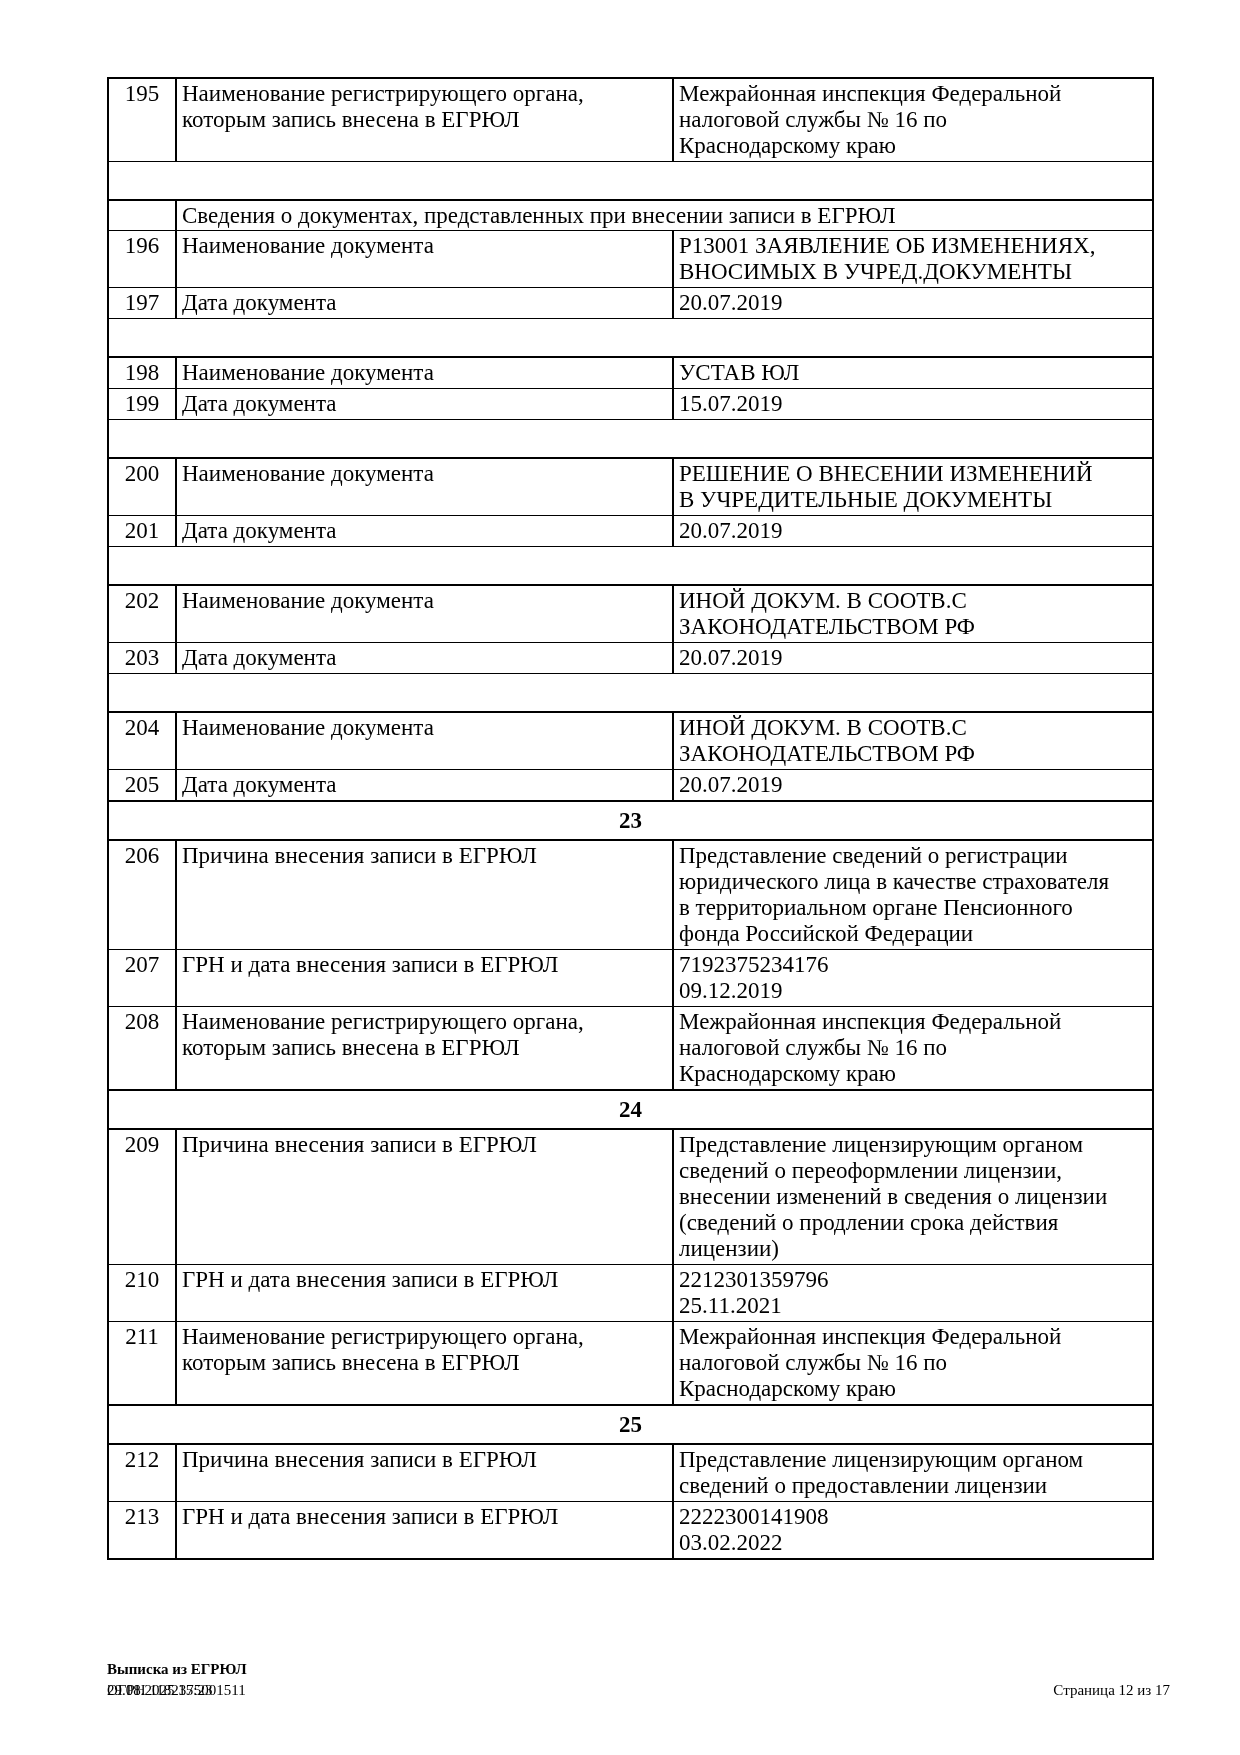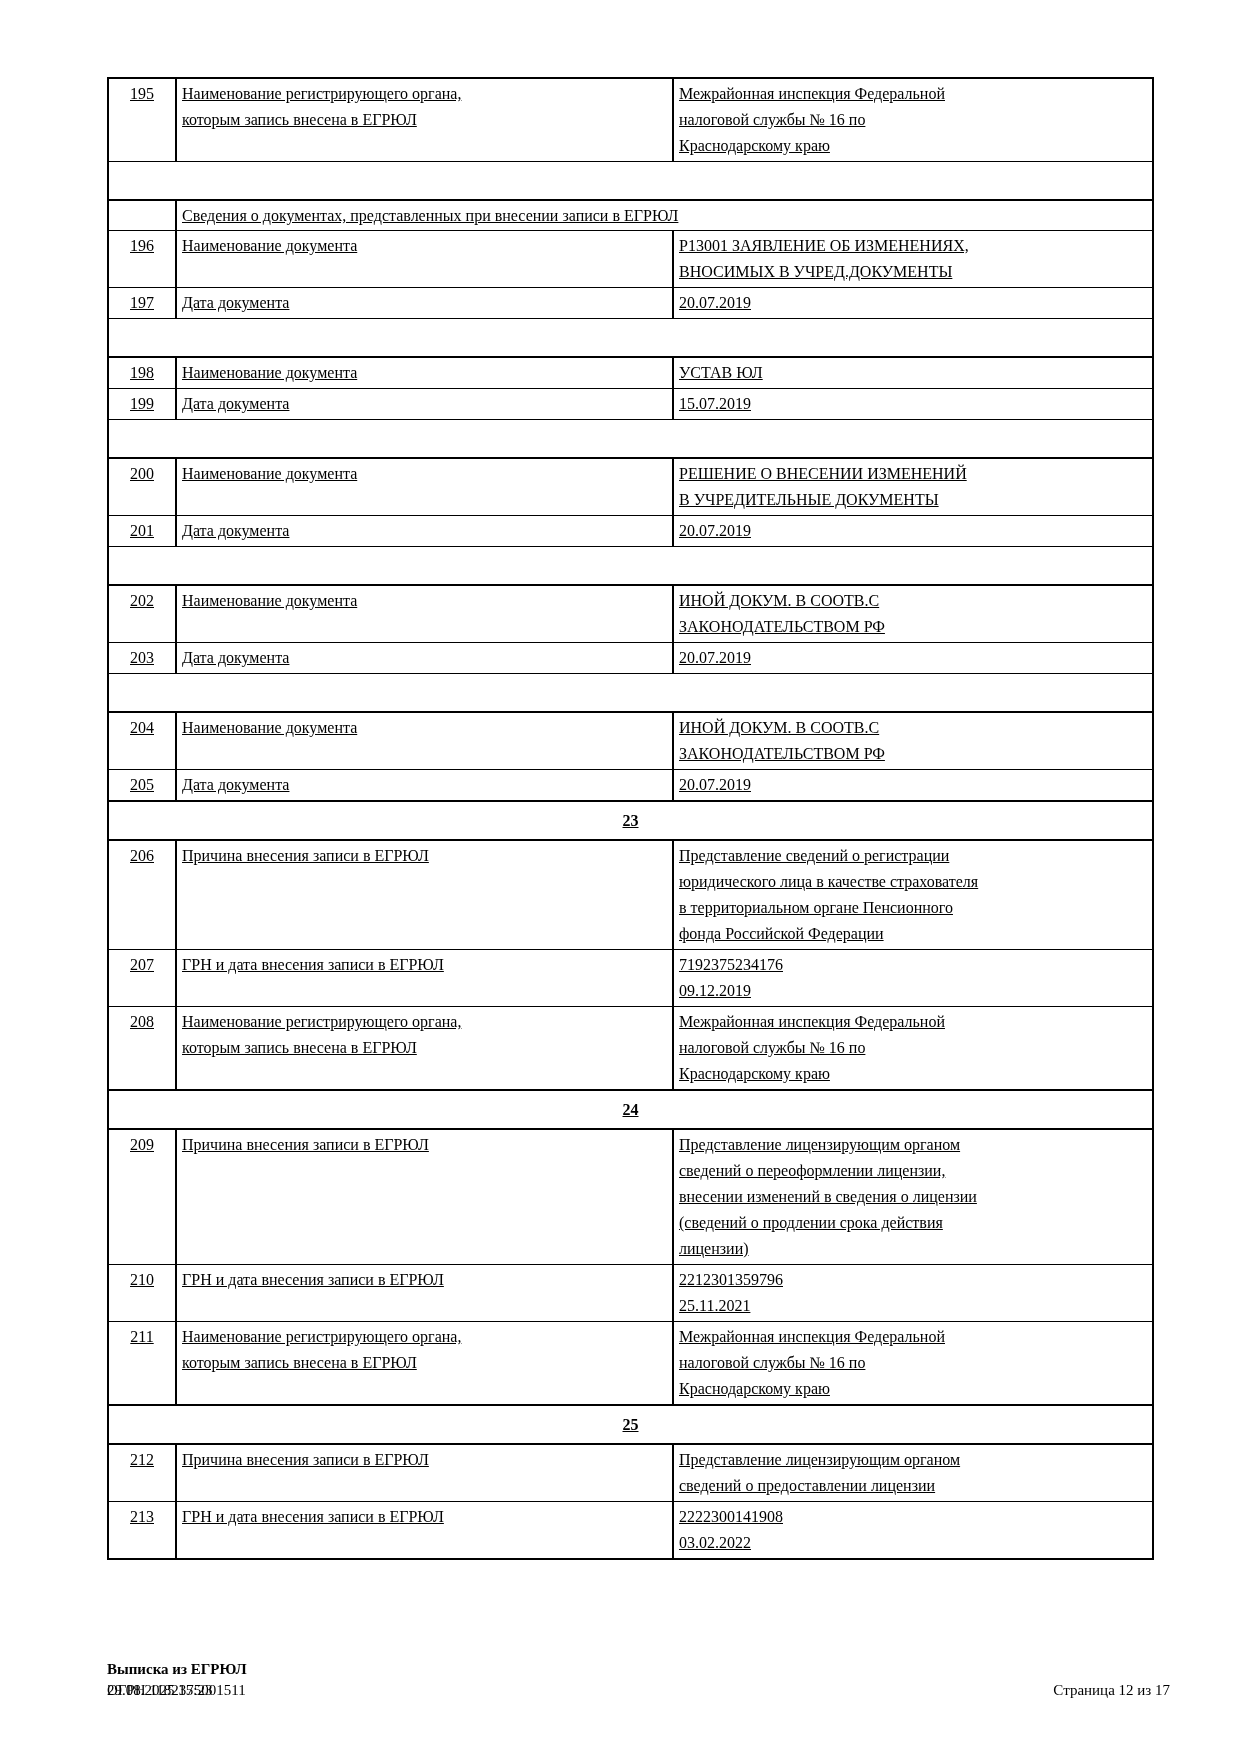--- a/index.html
+++ b/index.html
@@ -15,23 +15,22 @@
     color: #000000;
   }
   .doc-table {
     position: absolute;
     left: 107px;
     top: 77px;
     width: 1045px;
     border-collapse: collapse;
     table-layout: fixed;
     border: 2px solid #000;
-    font-size: 16px;
+    font-size: 23px;
     line-height: 26px;
-    text-decoration: underline;
   }
   .doc-table td {
     border: 1px solid #000;
     vertical-align: top;
     padding: 2px 5px;
     overflow: hidden;
   }
   .doc-table td.num {
     text-align: center;
     padding: 2px 2px;

